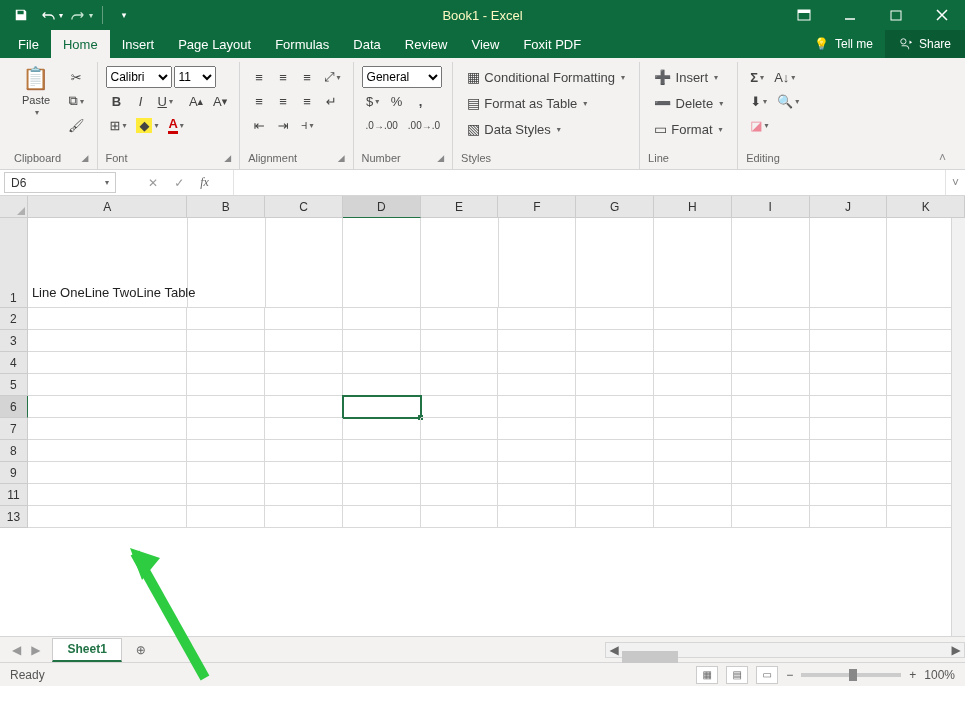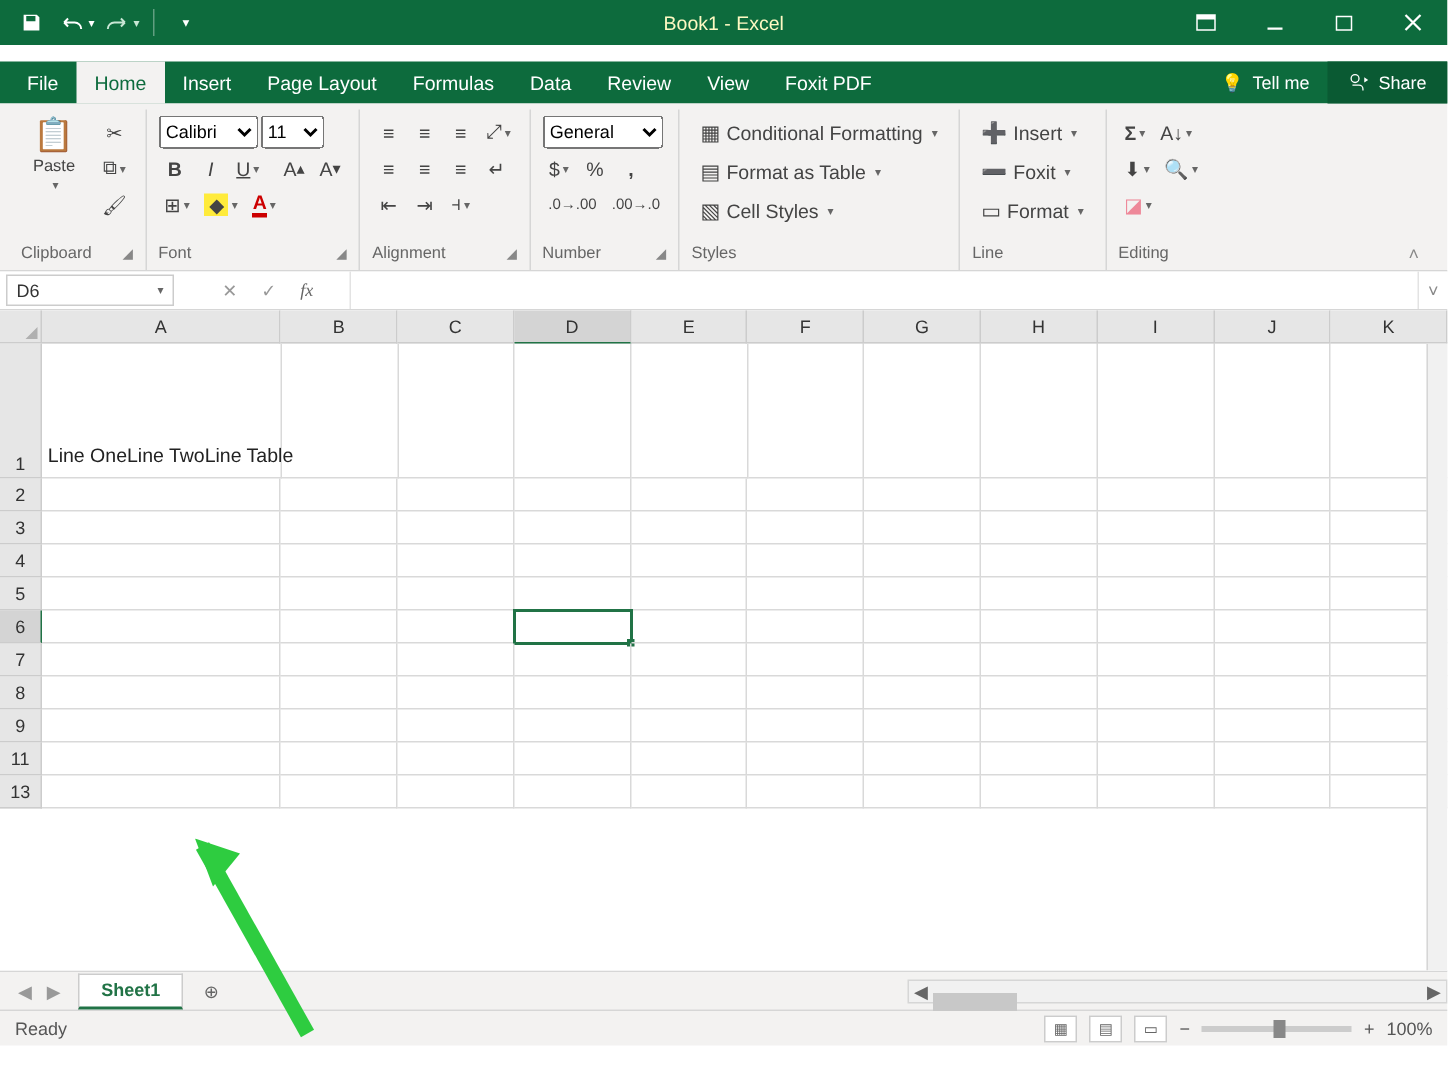--- a/index.html
+++ b/index.html
@@ -4,21 +4,21 @@
 <style>
   * { box-sizing: border-box; margin: 0; padding: 0; }
   body { font-family: "Segoe UI", Tahoma, sans-serif; font-size: 12px; color: #333; width: 965px; height: 720px; overflow: hidden; background: #fff; }
   .titlebar { height: 30px; background: #0d6b3d; color: #fff; display: flex; align-items: center; position: relative; }
   .qat { display: flex; align-items: center; gap: 4px; padding-left: 8px; }
   .qat .qbtn { width: 26px; height: 26px; display: flex; align-items: center; justify-content: center; color: #fff; }
   .qat .sep { width: 1px; height: 18px; background: rgba(255,255,255,0.35); margin: 0 4px; }
   .title { position: absolute; left: 50%; transform: translateX(-50%); font-size: 13px; color: #fef9c3; white-space: nowrap; }
   .winbtns { margin-left: auto; display: flex; }
   .winbtns .wbtn { width: 46px; height: 30px; display: flex; align-items: center; justify-content: center; color: #fff; }
-  .menubar { height: 28px; background: #0d6b3d; display: flex; align-items: stretch; padding-left: 6px; margin-top: 11px; }
+  .menubar { height: 28px; background: #0d6b3d; display: flex; align-items: stretch; padding-left: 6px; }
   .menubar .tab { padding: 0 12px; color: #fff; display: flex; align-items: center; font-size: 13px; }
   .menubar .tab.file { background: transparent; }
   .menubar .tab.active { background: #f3f2f1; color: #0d6b3d; }
   .menubar .spacer { flex: 1; }
   .menubar .tellme { display: flex; align-items: center; gap: 6px; color: #fff; padding: 0 12px; }
   .menubar .share { display: flex; align-items: center; gap: 6px; background: #0a5a33; color: #fff; padding: 0 14px; }
   .ribbon { height: 112px; background: #f3f2f1; border-bottom: 1px solid #d6d6d6; display: flex; align-items: stretch; padding: 4px 6px 0 6px; gap: 0; }
   .group { display: flex; flex-direction: column; padding: 0 8px; border-right: 1px solid #d6d6d6; }
   .group:last-child { border-right: none; }
   .group .body { flex: 1; display: flex; align-items: flex-start; gap: 6px; padding-top: 4px; }
@@ -298,41 +298,41 @@
             <span>Conditional Formatting</span>
             <span class="caret">▾</span>
           </button>
         <button class="txtbtn">
             <span class="ico">▤</span>
             <span>Format as Table</span>
             <span class="caret">▾</span>
           </button>
         <button class="txtbtn">
             <span class="ico">▧</span>
-            <span>Cell Styles</span>
+            <span>Data Styles</span>
             <span class="caret">▾</span>
           </button>
       </div>
     </div>
     <div class="label">
         <span>Styles</span>
       </div>
   </div>
 
   <div class="group">
     <div class="body">
       <div class="col" style="gap:4px;">
         <button class="txtbtn">
             <span class="ico">➕</span>
             <span>Insert</span>
             <span class="caret">▾</span>
           </button>
         <button class="txtbtn">
             <span class="ico">➖</span>
-            <span>Foxit</span>
+            <span>Delete</span>
             <span class="caret">▾</span>
           </button>
         <button class="txtbtn">
             <span class="ico">▭</span>
             <span>Format</span>
             <span class="caret">▾</span>
           </button>
       </div>
     </div>
     <div class="label">

